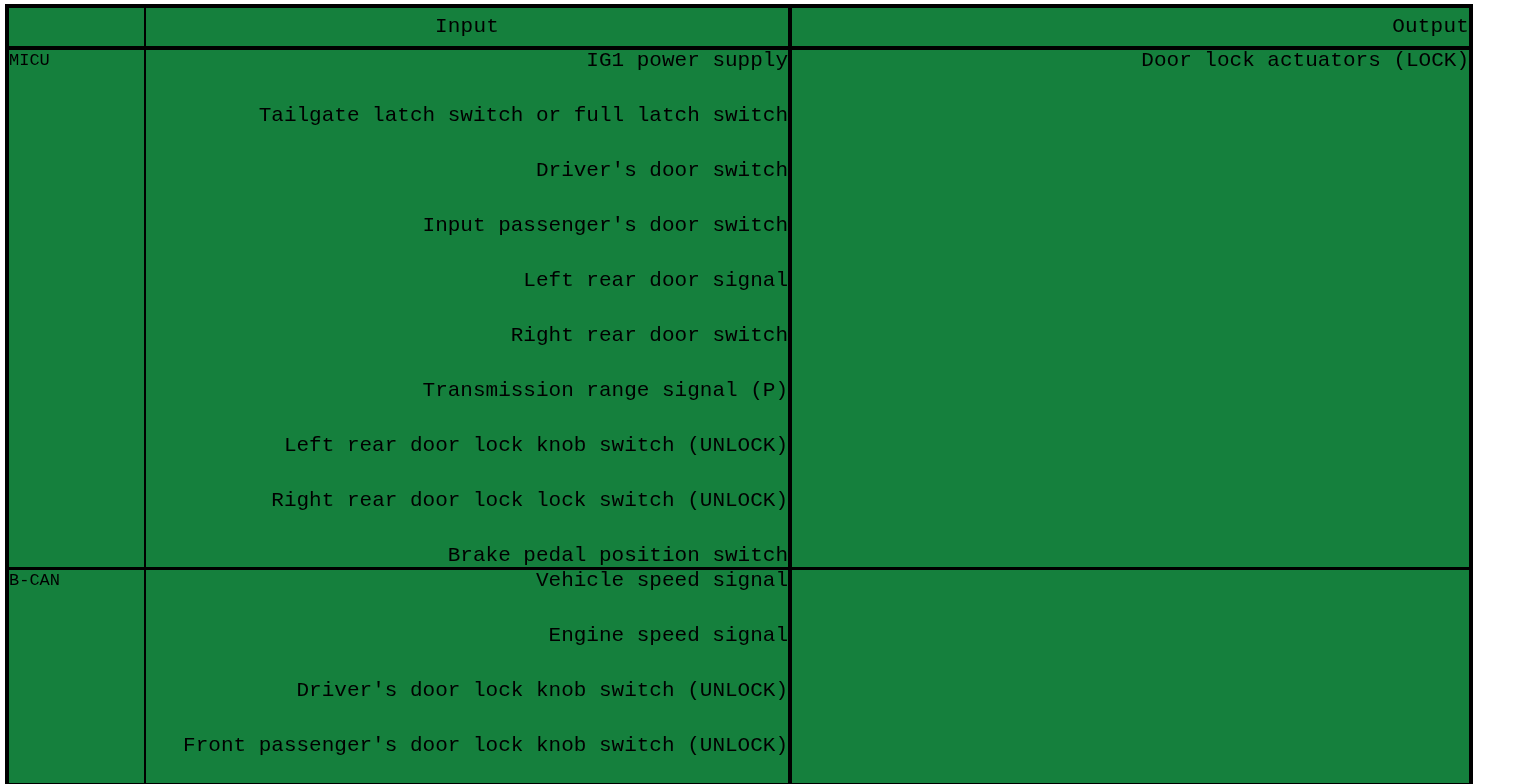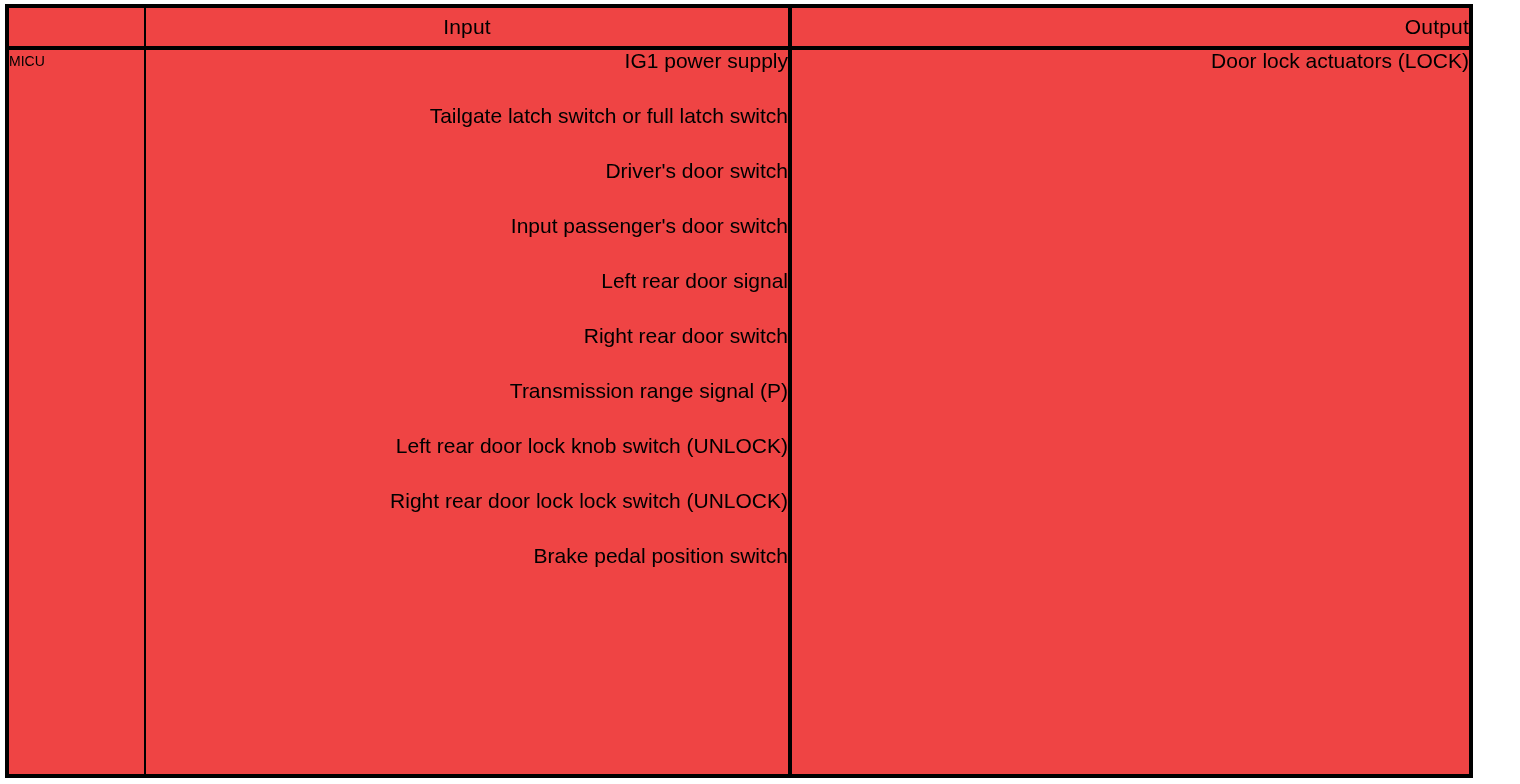--- a/index.html
+++ b/index.html
@@ -37,21 +37,22 @@
 
   .io-table col.col-module { width: 138px; }
   .io-table col.col-input  { width: 645px; }
   .io-table col.col-output { width: 681px; }
 
   .io-table th,
   .io-table td {
     padding: 0;
     margin: 16px;
     vertical-align: top;
-    background: #ef4444;
+    background: #15803d;
+    font-family: Liberation Mono, monospace;
   }
 
   
   thead tr { height: 38px; }
 
   .hdr-blank {
     border-right: 2px solid #000;
     border-bottom: 4px solid #000;
   }
   .hdr-input {
@@ -102,21 +103,21 @@
   }
   .entry-list li {
     font-size: 21px;
     line-height: 22px;
     margin: 0 0 33px 0;
     white-space: nowrap;
   }
   .entry-list li:last-child { margin-bottom: 0; }
 
   .module-label {
-    font-size: 14px;
+    font-size: 17px;
     line-height: 22px;
     white-space: nowrap;
   }
 </style>
 </head>
 <body>
 
 <div class="sheet">
 
   <table class="io-table">
@@ -154,17 +155,33 @@
             <li>Brake pedal position switch</li>
           </ul>
         </td>
         <td class="cell-output">
           <ul class="entry-list">
             <li>Door lock actuators (LOCK)</li>
           </ul>
         </td>
       </tr>
 
+      <tr class="row-bcan">
+        <td class="cell-module">
+          <div class="module-label">B-CAN</div>
+        </td>
+        <td class="cell-input">
+          <ul class="entry-list">
+            <li>Vehicle speed signal</li>
+            <li>Engine speed signal</li>
+            <li>Driver's door lock knob switch (UNLOCK)</li>
+            <li>Front passenger's door lock knob switch (UNLOCK)</li>
+          </ul>
+        </td>
+        <td class="cell-output">
+          <ul class="entry-list"></ul>
+        </td>
+      </tr>
 
     </tbody>
   </table>
 
 </div>
 
 </body></html>

